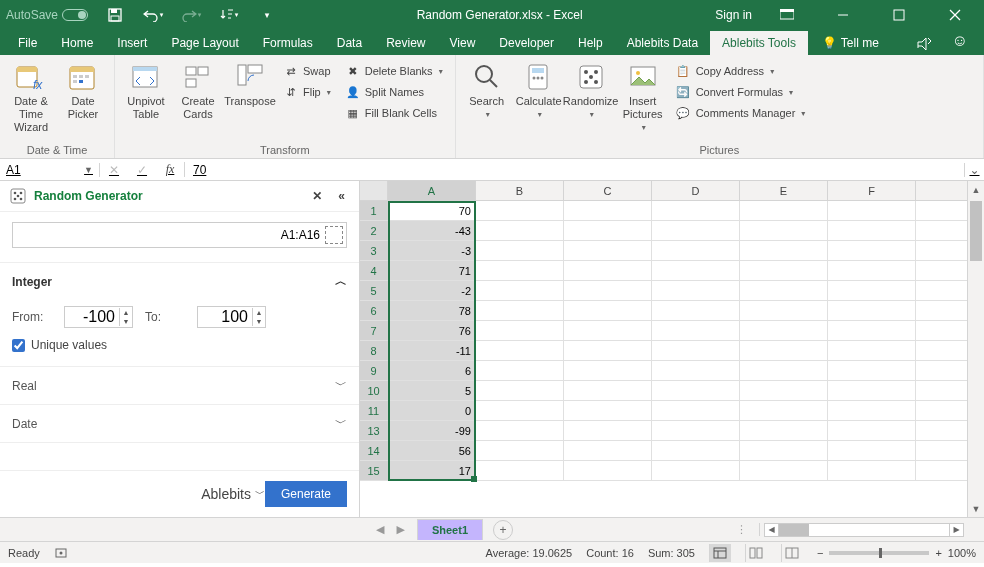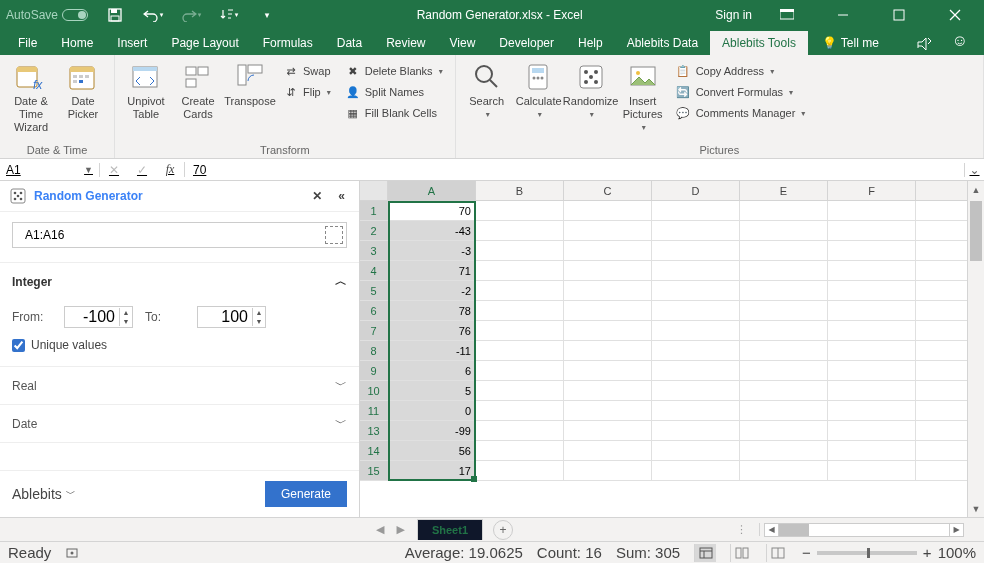--- a/index.html
+++ b/index.html
@@ -47,39 +47,39 @@
 .fbar .fxbtn.fx { color:#444; font-style:italic; font-family:Georgia,serif; }
 .fbar .finput { flex:1; display:flex; align-items:center; padding:0 8px; }
 .fbar .expand { width:20px; display:flex; align-items:center; justify-content:center; color:#666; border-left:1px solid #d4d4d4; }
 
 
 .main { display:flex; height: calc(567px - 30px - 25px - 104px - 26px - 24px - 22px); }
 
 
 .taskpane { width: 360px; border-right: 1px solid #d4d4d4; display:flex; flex-direction:column; font-size:12px; background:#fff; }
 .tp-head { display:flex; align-items:center; padding:6px 10px; gap:8px; border-bottom:1px solid #eee; }
-.tp-head .title { flex:1; font-weight:600; color:#3b82f6; }
+.tp-head .title { flex:1; font-weight:600; color:#15803d; }
 .tp-head .close, .tp-head .collapse { cursor:pointer; padding:2px 4px; color:#444; font-weight:bold; }
 .tp-range { padding: 10px 12px 14px; border-bottom:1px solid #eee; }
-.tp-range input { width:100%; height:26px; border:1px solid #ccc; padding:0 26px 0 12px; font-size:12px; }
+.tp-range input { width:100%; height:26px; border:1px solid #ccc; padding:0 26px 0 12px; font-size:12px;text-align:right; }
 .tp-range .wrap { position:relative; }
 .tp-range .sel-icon { position:absolute; right:4px; top:4px; width:18px; height:18px; border:1px dashed #888; }
 .tp-section { border-bottom:1px solid #eee; }
 .tp-sec-head { display:flex; align-items:center; justify-content:space-between; padding:10px 12px; cursor:pointer; font-weight:600; color:#333;}
 .tp-sec-head.collapsed { font-weight:400; color:#555; }
 .tp-sec-body { padding: 6px 12px 14px; display:flex; flex-direction:column; gap:10px; }
 .fromto { display:flex; align-items:center; gap:12px; }
 .fromto label { width:40px; color:#555; }
 .fromto .numinput { display:flex; align-items:center; border:1px solid #ccc; height:22px; }
 .fromto .numinput input { width:54px; border:none; text-align:right; padding:0 4px; font-size:16px; }
 .fromto .spinners { display:flex; flex-direction:column; border-left:1px solid #ccc; }
 .fromto .spinners span { font-size:7px; line-height:9px; width:12px; text-align:center; cursor:pointer; color:#555; }
 .chk { display:flex; align-items:center; gap:6px; color:#444; }
 .chk input { width:13px; height:13px; accent-color:#3372cc; }
-.tp-footer { margin-top:auto; display:flex; align-items:center; justify-content:space-between; padding:10px 12px; border-top:1px solid #eee; }
+.tp-footer { margin-top:auto; display:flex; align-items:center; justify-content:flex-end; padding:10px 12px; border-top:1px solid #eee; }
 .tp-footer .brand { font-family: Georgia, serif; font-style: normal; color:#444; font-size: 14px; display:flex; align-items:center; gap:4px; }
 .tp-footer button { background:#3372cc; color:#fff; border:none; padding:6px 16px; font-size:12px; cursor:pointer; }
 
 
 .gridwrap { flex:1; display:flex; flex-direction:column; overflow:hidden; position:relative; }
 .colheads { display:flex; height:20px; background:#f3f2f1; border-bottom:1px solid #d4d4d4; font-size:11px; color:#444; }
 .colheads .corner { width:28px; background:#e6e6e6; border-right:1px solid #d4d4d4; }
 .colheads .ch { width:88px; border-right:1px solid #d4d4d4; display:flex; align-items:center; justify-content:center; }
 .colheads .ch.active { background: #d2d2d2; color:#217346; }
 .rows { flex:1; overflow:hidden; }
@@ -94,32 +94,32 @@
 
 .vscroll { position:absolute; right:0; top:0; bottom:0; width:17px; background:#f3f2f1; border-left:1px solid #d4d4d4; }
 .vscroll .thumb { position:absolute; left:2px; right:2px; top:20px; height:60px; background:#c1c1c1; }
 .vscroll .arrow { position:absolute; left:0; right:0; height:17px; display:flex; align-items:center; justify-content:center; font-size:9px; color:#666; background:#f3f2f1;}
 .vscroll .arrow.up { top:0; }
 .vscroll .arrow.down { bottom:0; }
 
 
 .sheettabs { height:24px; background:#f3f2f1; border-top:1px solid #d4d4d4; display:flex; align-items:center; font-size:11px; color:#444; padding-left:370px; }
 .sheettabs .navbtn { padding:0 6px; color:#999; }
-.sheettabs .tab { padding:4px 14px; border:1px solid #d4d4d4; border-bottom:none; background:#0f172a; color:#217346; font-weight:600; margin-left:6px; }
+.sheettabs .tab { padding:4px 14px; border:1px solid #d4d4d4; border-bottom:none; background:#c4b5fd; color:#217346; font-weight:600; margin-left:6px; }
 .sheettabs .addtab { width:20px; height:20px; border:1px solid #ccc; border-radius:50%; display:flex; align-items:center; justify-content:center; margin-left:10px; font-size:12px; color:#666; cursor:pointer; }
 .sheettabs .spacer { flex:1; }
 .sheettabs .hscroll { width:200px; height:14px; border:1px solid #ccc; background:#fff; margin-right:20px; position:relative; }
 .sheettabs .hscroll .lt, .sheettabs .hscroll .rt { position:absolute; top:0; bottom:0; width:14px; display:flex; align-items:center; justify-content:center; font-size:8px; color:#666; }
 .sheettabs .hscroll .lt { left:0; border-right:1px solid #ccc; }
 .sheettabs .hscroll .rt { right:0; border-left:1px solid #ccc; }
 .sheettabs .hscroll .th { position:absolute; left:14px; top:0; bottom:0; width:30px; background:#c1c1c1; }
 .sheettabs .dots { padding:0 10px; color:#999; letter-spacing:2px; border-right:1px solid #d4d4d4; margin-right:4px;}
 
 
-.statusbar { height:22px; background:#f3f2f1; border-top:1px solid #d4d4d4; display:flex; align-items:center; font-size:15px; color:#444; padding:0 8px; gap:14px; }
+.statusbar { height:22px; background:#f3f2f1; border-top:1px solid #d4d4d4; display:flex; align-items:center; font-size:11px; color:#444; padding:0 8px; gap:14px; }
 .statusbar .spacer { flex:1; }
 .statusbar .viewbtn { width:22px; height:18px; display:flex; align-items:center; justify-content:center; border-left:1px solid #d4d4d4; }
 .statusbar .viewbtn.active { background:#d8d8d8; }
 .statusbar .zoom { display:flex; align-items:center; gap:6px; }
 .statusbar .ztrack { width:100px; height:4px; background:#c8c8c8; position:relative; }
 .statusbar .ztrack::after { content:""; position:absolute; left:50%; top:-3px; width:3px; height:10px; background:#666; }
 
 svg { display:block; }
 </style>
 </head>

